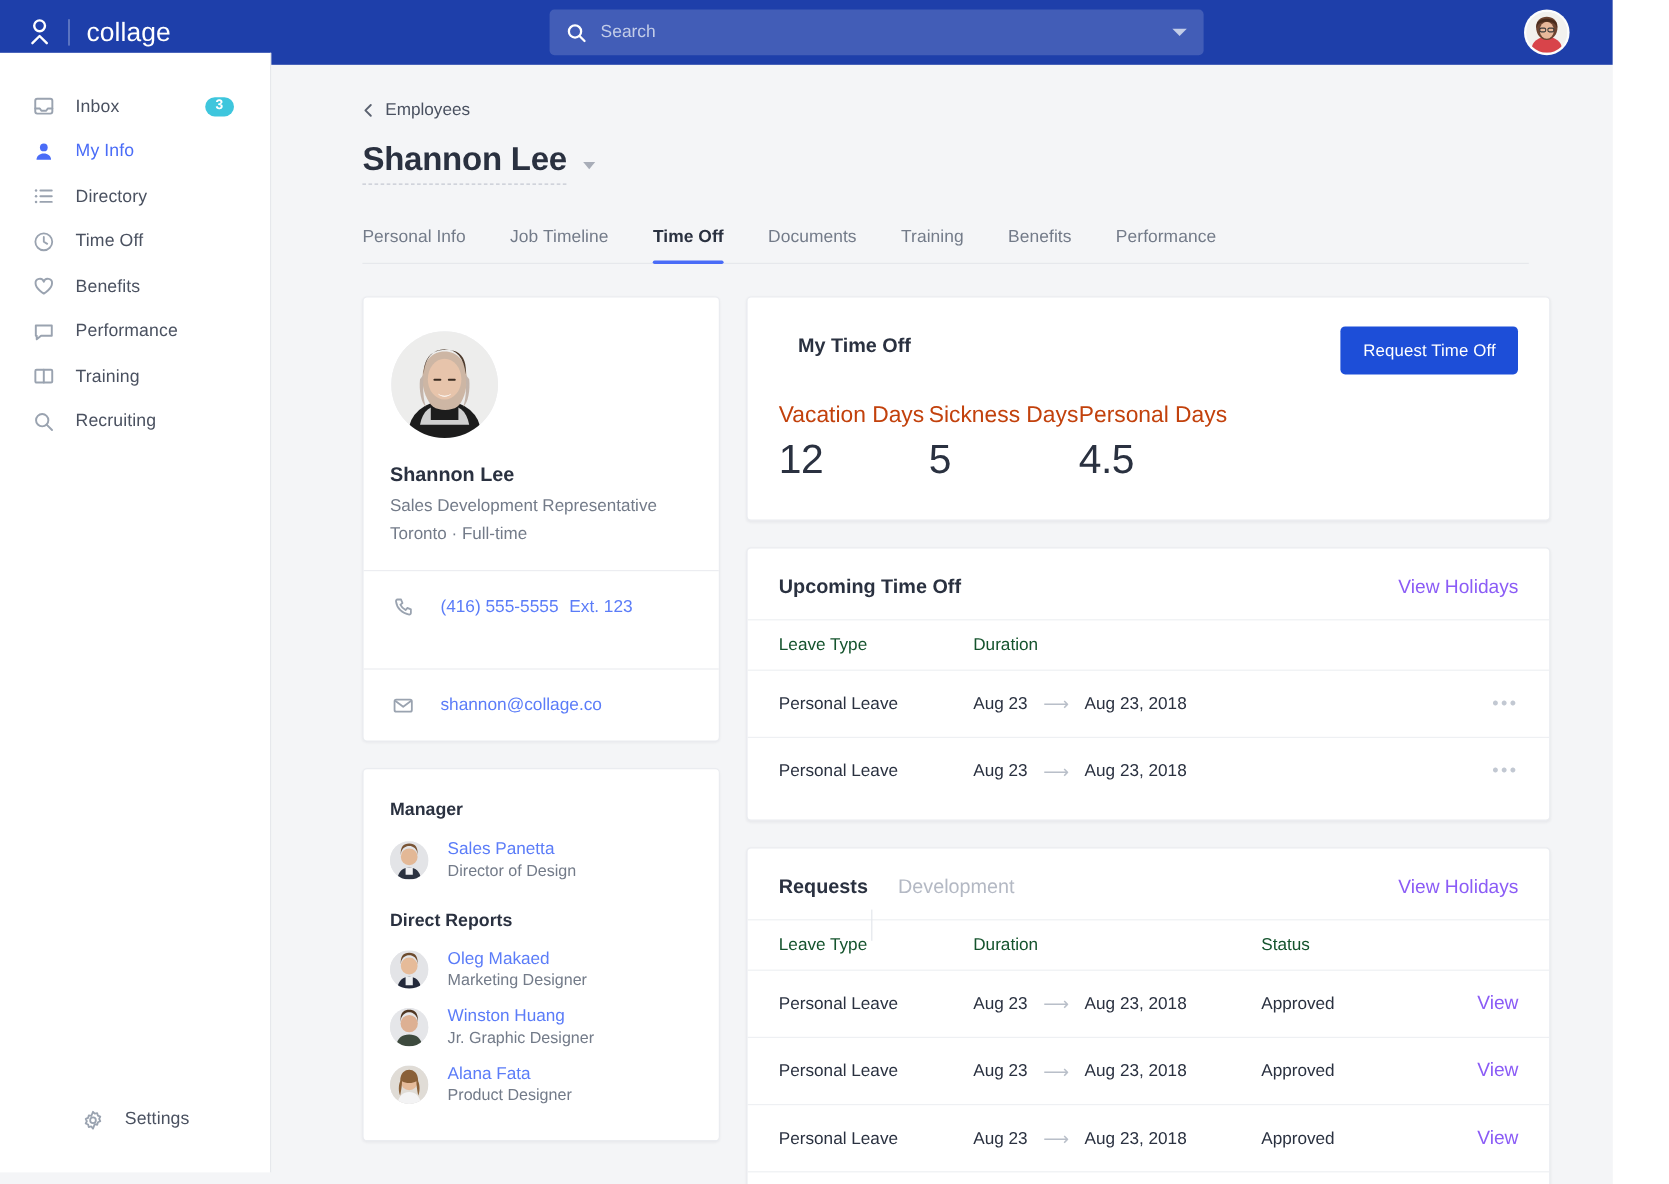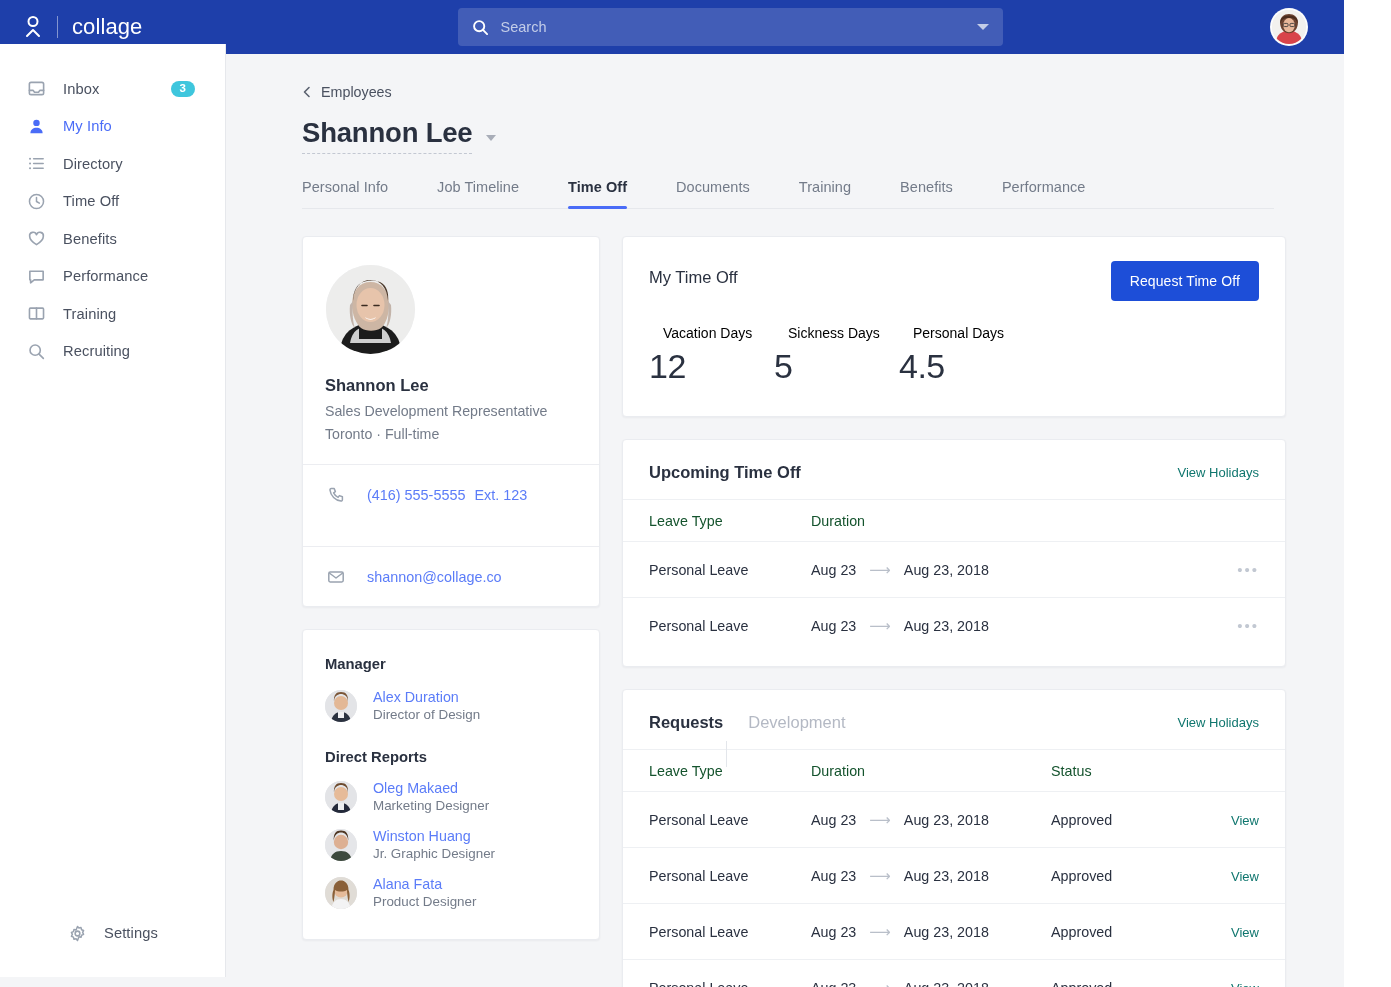--- a/index.html
+++ b/index.html
@@ -102,21 +102,21 @@
     font-size: 27.5px; font-weight: 700; color: #2a3140;
     letter-spacing: -.2px; line-height: 1.1;
     border-bottom: 1px dashed #c3c8d2; padding-bottom: 5px;
   }
   .title-caret {
     width: 0; height: 0; border-left: 5.5px solid transparent;
     border-right: 5.5px solid transparent; border-top: 6px solid #a8adb8;
     margin: 0 0 13px 14px;
   }
   .tabs {
-    display: flex; gap: 16px; margin-top: 25px;
+    display: flex; gap: 4px; margin-top: 36px;
     border-bottom: 1px solid #e6e8ec;
   }
   .tab {
     font-size: 14.5px; color: #737b89; padding: 0 0 13px;
     margin-right: 33px; cursor: pointer; position: relative; letter-spacing: .05px;
   }
   .tab.active { color: #2a3140; font-weight: 600; }
   .tab.active:after {
     content: ""; position: absolute; left: 0; right: 0; bottom: -1px;
     height: 3px; background: #4a6cf7; border-radius: 2px;
@@ -162,50 +162,50 @@
   }
   .person-txt { margin-left: 16px; }
   .person-name { color: #5b7cf8; font-size: 14.3px; cursor: pointer; }
   .person-role { color: #737b89; font-size: 13.4px; margin-top: 2px; }
   .mgr-h2 { font-size: 14.8px; font-weight: 700; color: #2a3140; margin-top: 27px; }
   .dr .person { margin-top: 15px; }
 
   
   .mto { padding: 24px 26px 30px; }
   .mto-top { display: flex; align-items: flex-start; justify-content: space-between; }
-  .mto-title { font-size: 16.5px; font-weight: 400; color: #2a3140; padding-top: 7px; }
+  .mto-title { font-size: 16.5px; font-weight: 700; color: #2a3140; padding-top: 7px; margin-left: 16px; }
   .btn-primary {
     background: #1d4ed8; color: #fff; border: 0;
     font-family: inherit; font-size: 14px;
     padding: 12px 19px; border-radius: 4px; cursor: pointer;
     letter-spacing: .1px;
   }
   .stats { display: flex; margin-top: 24px; }
   .stat { width: 125px; }
-  .stat-label { font-size: 14px; color: #000000; margin-left: 14px; }
+  .stat-label { font-size: 19px; color: #c2410c; }
   .stat-value {
     font-size: 34px; font-weight: 400; color: #2a3140;
     margin-top: 6px; letter-spacing: -.5px;
   }
 
   
   .tcard { margin-top: 22px; }
   .tcard-head {
     display: flex; align-items: center; justify-content: space-between;
     padding: 23px 26px 17px;
   }
   .tcard-title { font-size: 16.5px; font-weight: 700; color: #2a3140; }
   .tabs-inline { display: flex; align-items: center; }
   .itab {
     font-size: 16.5px; color: #b4b9c4; cursor: pointer; font-weight: 400;
   }
   .itab.active { color: #2a3140; font-weight: 700; }
   .itab + .itab { margin-left: 25px; }
   .link-blue {
-    color: #0f766e; font-size: 13px; cursor: pointer; text-decoration: none;
+    color: #8b5cf6; font-size: 16px; cursor: pointer; text-decoration: none;
   }
   .trow {
     display: flex; align-items: center;
     border-top: 1px solid #eef0f3;
     padding: 0 26px; height: 56px;
     font-size: 14.3px; color: #2a3140;
   }
   .trow.hdr { color: #14532d; height: 42px; border-top: 1px solid #eef0f3; position: relative; }
   .trow.hdr .vdiv {
     position: absolute; left: 103px; top: -9px; width: 1px; height: 26px; background: #e3e6eb;
@@ -412,21 +412,21 @@
             <div class="person-av">
               <svg viewBox="0 0 32 32">
                 <rect width="32" height="32" fill="#e3e4e7"></rect>
                 <path d="M6 32c1-7 5-10 10-10s9 3 10 10z" fill="#2b3240"></path>
                 <path d="M13 22h6v6h-6z" fill="#f0f0f2"></path>
                 <circle cx="16" cy="13" r="7" fill="#e3b896"></circle>
                 <path d="M9 12c0-6 4-8 7-8s7 2 7 8c.5-7-2-10-7-10s-7.5 3-7 10z" fill="#7a5536"></path>
               </svg>
             </div>
             <div class="person-txt">
-              <div class="person-name">Alex Duration</div>
+              <div class="person-name">Sales Panetta</div>
               <div class="person-role">Director of Design</div>
             </div>
           </div>
 
           <div class="mgr-h2">Direct Reports</div>
 
           <div class="dr">
             <div class="person">
               <div class="person-av">
                 <svg viewBox="0 0 32 32">

